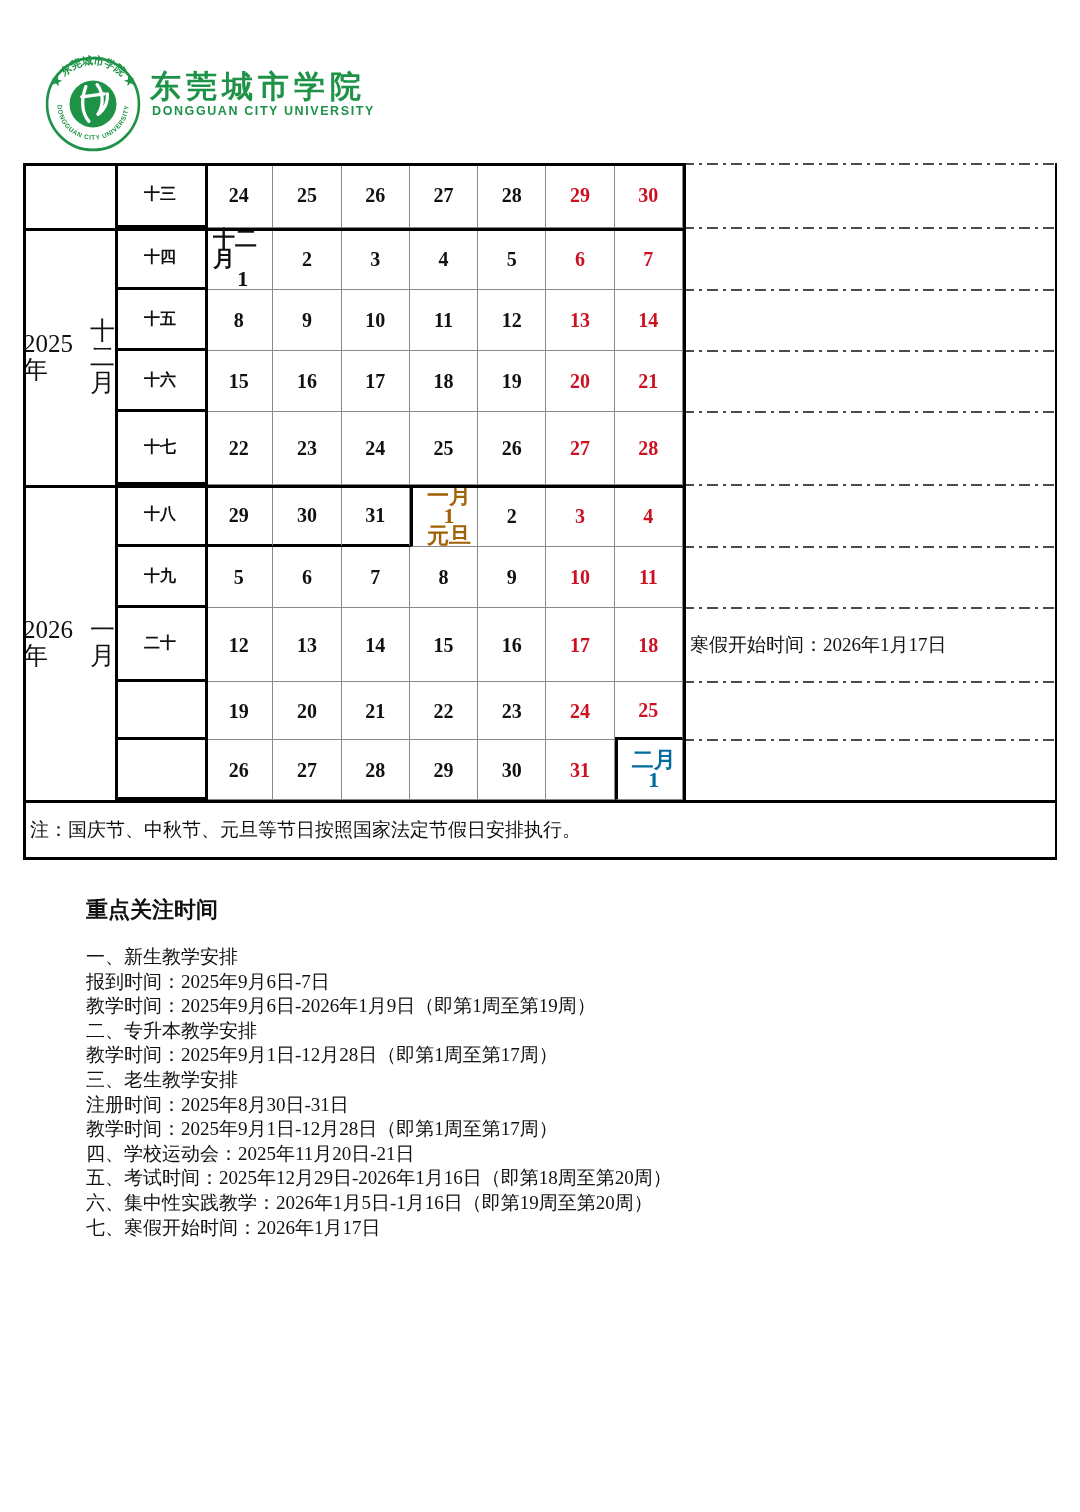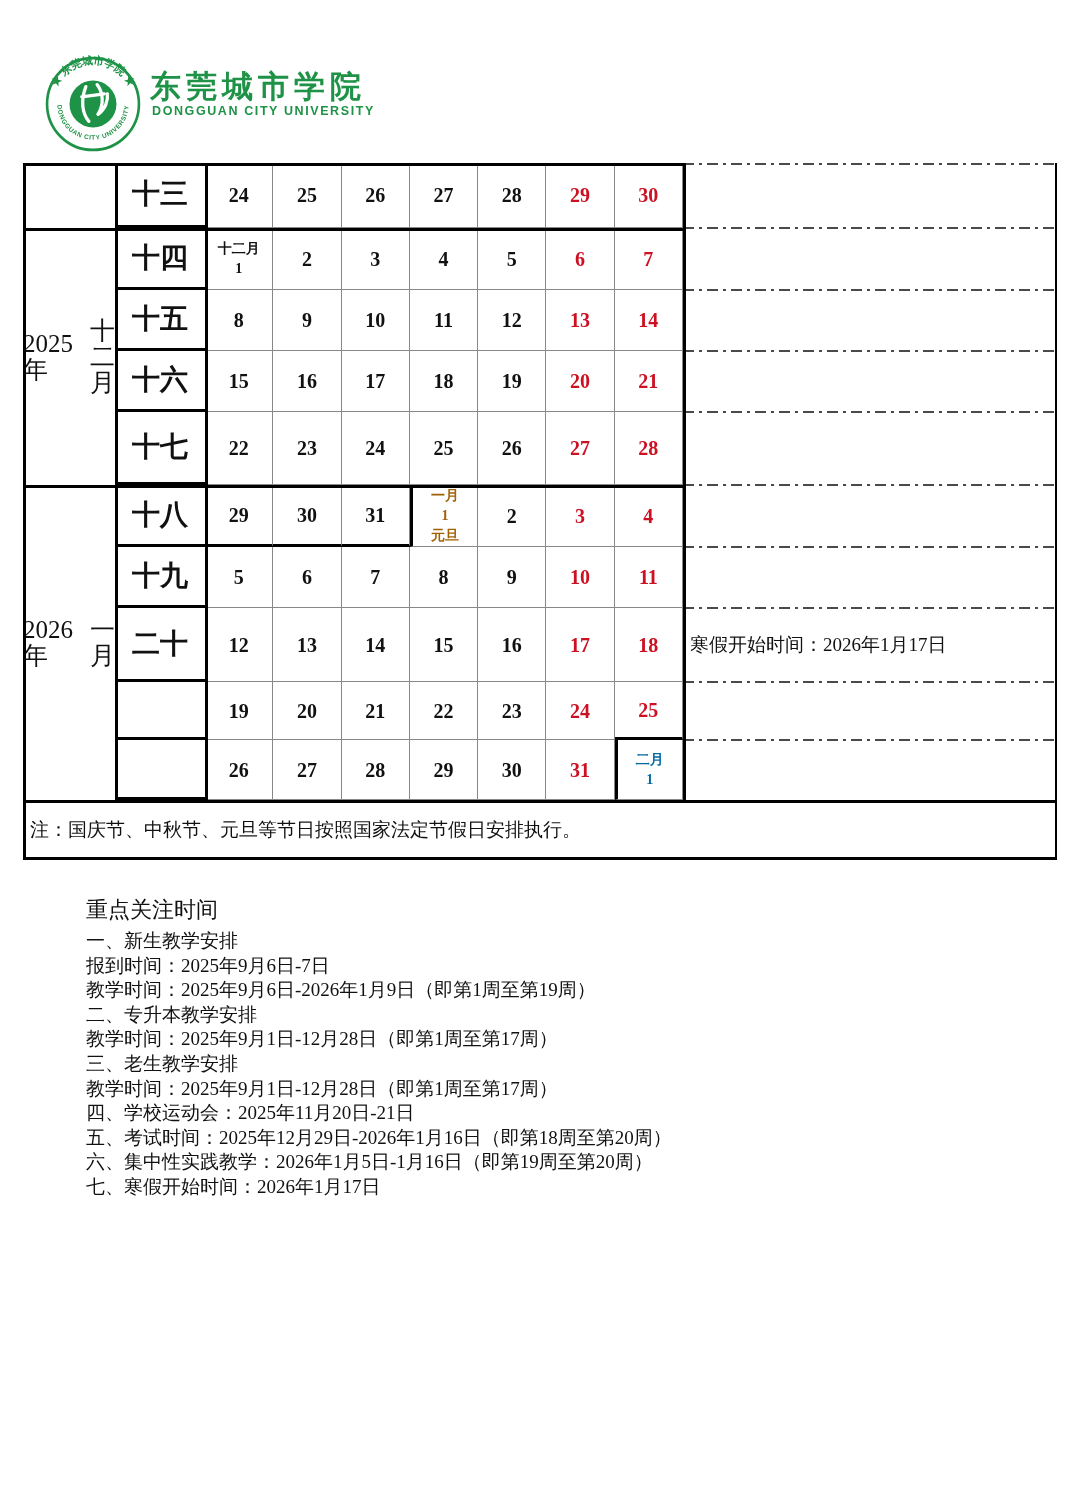--- a/index.html
+++ b/index.html
@@ -20,26 +20,26 @@
         grid-template-rows:65px 62px 61px 61px 73px 62px 61px 74px 58px 60px 60px;}
 
   .corner{grid-area:1/1/2/2;}
   .m-dec{grid-area:2/1/6/2;}
   .m-jan{grid-area:6/1/11/2;}
   .month-cell{display:flex;flex-direction:row;align-items:center;justify-content:center;
               font-size:25px;line-height:26px;}
   .month-cell .mchars{white-space:pre-line;text-align:center;}
 
   .week-cell{display:flex;align-items:center;justify-content:center;
-             font-size:28px;font-weight:bold;border-bottom:3px solid #000;box-sizing:border-box;}
+             font-size:16px;font-weight:bold;border-bottom:3px solid #000;box-sizing:border-box;}
 
   .day-cell{display:flex;flex-direction:column;align-items:center;justify-content:center;
             border-right:1px solid #888;border-bottom:1px solid #888;box-sizing:border-box;
             font-size:20px;font-weight:bold;line-height:22px;}
-  .day-cell.multi{font-size:14px;line-height:20px;}
+  .day-cell.multi{font-size:22px;line-height:20px;padding-left:8px;}
   .day-cell.red{color:#cc1122;}
   .day-cell.tl{border-left:3px solid #000;}
   .day-cell.tb{border-bottom:3px solid #000;}
 
   .right-cell{position:relative;display:flex;align-items:center;box-sizing:border-box;
               font-size:19px;padding-left:7px;}
   .right-cell.dash::after{content:"";position:absolute;left:0;right:0;bottom:-1px;height:2px;
       background:repeating-linear-gradient(90deg,#4a4a4a 0 11px,transparent 11px 16px,#4a4a4a 16px 19px,transparent 19px 24px);}
 
   .note-row{grid-area:11/1/12/11;display:flex;align-items:center;padding-left:7px;
@@ -55,21 +55,21 @@
       repeating-linear-gradient(90deg,#4a4a4a 0 11px,transparent 11px 16px,#4a4a4a 16px 19px,transparent 19px 24px);}
   .v-1{left:92px;top:0;width:3px;height:637px;}
   .v-2{left:182px;top:0;width:3px;height:637px;}
   .v-3{left:660px;top:0;width:3px;height:637px;}
   .h-novdec{left:0;top:65px;width:660px;height:3px;}
   .h-decjan{left:0;top:322px;width:660px;height:3px;}
   .h-note{left:0;top:637px;width:1034px;height:3px;}
 
   
   .focus{position:absolute;left:86px;top:895px;width:900px;}
-  .focus-title{font-size:22px;font-weight:normal;margin-bottom:4px;}
+  .focus-title{font-size:22px;font-weight:bold;margin-bottom:20px;}
   .focus-item{font-size:19px;line-height:24.6px;}
 </style>
 </head>
 <body>
 
 <div class="page">
 
   <svg class="seal" viewBox="0 0 96 96">
     <circle cx="48" cy="48" r="45" fill="none" stroke="#1e9347" stroke-width="2.6"></circle>
     <circle cx="48" cy="48" r="23" fill="#1e9347"></circle>
@@ -359,20 +359,21 @@
 
   <div class="focus">
     <div class="focus-title">重点关注时间</div>
     <div id="focus-list">
         <div class="focus-item">一、新生教学安排</div>
         <div class="focus-item">报到时间：2025年9月6日-7日</div>
         <div class="focus-item">教学时间：2025年9月6日-2026年1月9日（即第1周至第19周）</div>
         <div class="focus-item">二、专升本教学安排</div>
         <div class="focus-item">教学时间：2025年9月1日-12月28日（即第1周至第17周）</div>
         <div class="focus-item">三、老生教学安排</div>
+        <div class="focus-item">注册时间：2025年8月30日-31日</div>
         <div class="focus-item">教学时间：2025年9月1日-12月28日（即第1周至第17周）</div>
         <div class="focus-item">四、学校运动会：2025年11月20日-21日</div>
         <div class="focus-item">五、考试时间：2025年12月29日-2026年1月16日（即第18周至第20周）</div>
         <div class="focus-item">六、集中性实践教学：2026年1月5日-1月16日（即第19周至第20周）</div>
         <div class="focus-item">七、寒假开始时间：2026年1月17日</div>
       </div>
   </div>
 
 </div>
 

